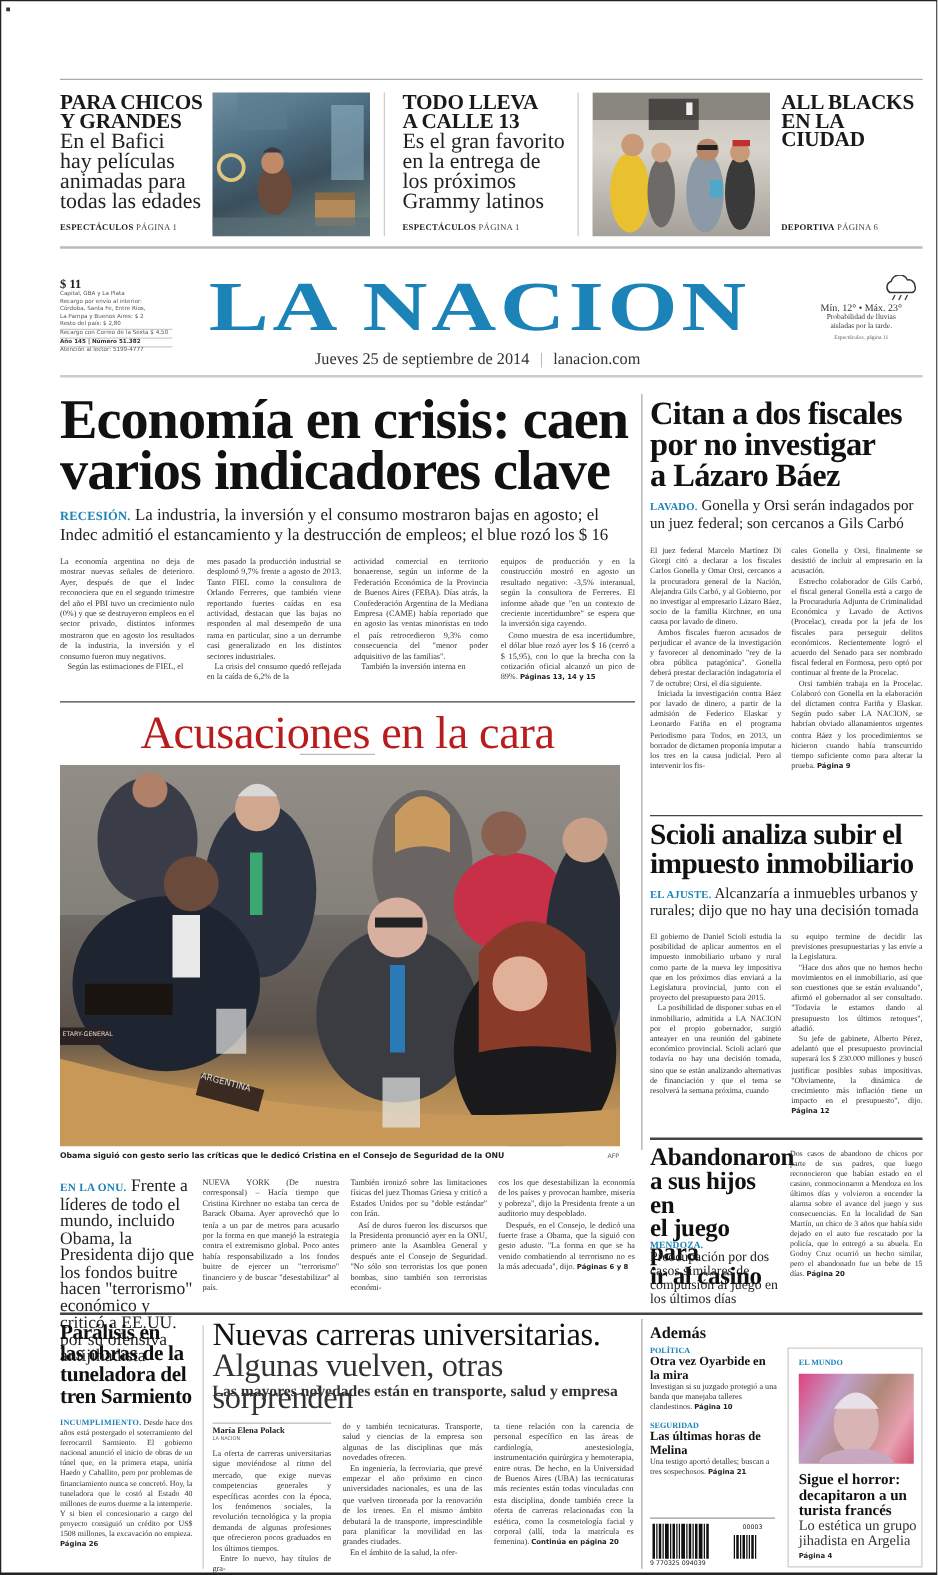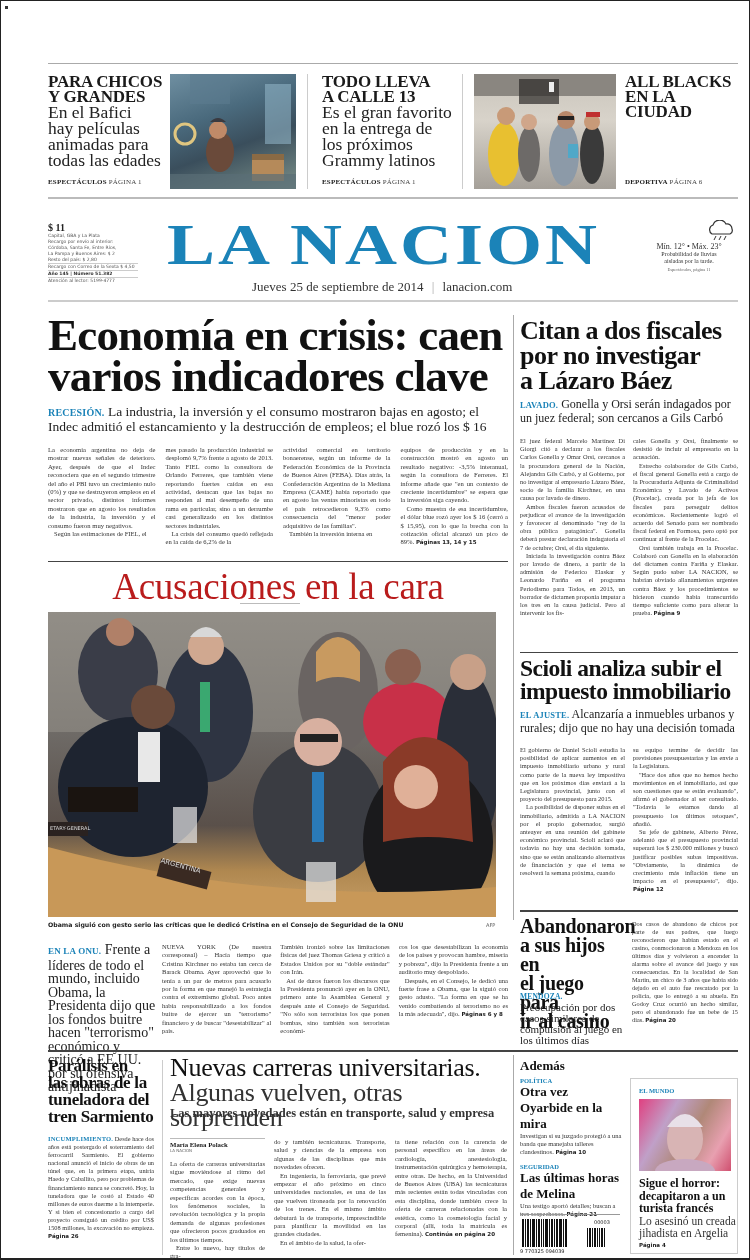--- a/index.html
+++ b/index.html
@@ -39,21 +39,21 @@
   .caption { font-family: "DejaVu Sans", sans-serif; font-weight: bold; font-size: 6.2px; color: #222; }
   .credit { font-family: "DejaVu Sans", sans-serif; font-size: 5px; color: #555; }
   .onu-lead { font-family: "Liberation Serif", serif; font-size: 14px; line-height: 13.5px; color: #222; }
 
   .h-mid { font-family: "Liberation Serif", serif; font-weight: bold; font-size: 20px; line-height: 19px; color: #111; letter-spacing: -0.3px; }
   .h-univ1 { font-family: "Liberation Serif", serif; font-size: 26px; line-height: 25px; color: #111; letter-spacing: -0.3px; }
   .h-univ-sub { font-family: "Liberation Serif", serif; font-weight: bold; font-size: 12.5px; color: #333; }
 
   .ademas-h { font-family: "Liberation Serif", serif; font-weight: bold; font-size: 13px; color: #111; }
   .brief-k { font-family: "Liberation Serif", serif; font-weight: bold; font-size: 6.5px; color: #1b83b8; }
-  .brief-t { font-family: "Liberation Serif", serif; font-weight: bold; font-size: 13px; color: #111; }
+  .brief-t { font-family: "Liberation Serif", serif; font-weight: bold; font-size: 10px; color: #111; }
   .brief-b { font-family: "Liberation Serif", serif; font-size: 6.5px; line-height: 8px; color: #333; }
   .mundo-box { position: absolute; border: 1px solid #ccc; background: #fff; }
   .barcode { position: absolute; display: flex; align-items: flex-end; gap: 1px; }
   .barcode span { display: inline-block; background: #111; height: 100%; }
 </style>
 </head>
 <body>
 
 <div class="frame"></div>
 <div class="corner-dot"></div>
@@ -413,17 +413,17 @@
       <path d="M28 28 q18 -26 36 0" fill="#e8e0e8"></path>
       <ellipse cx="46" cy="72" rx="30" ry="12" fill="#c8a8c0"></ellipse>
     </svg>
   </div>
   <div style="position:absolute;left:8px;top:98px;width:98px;font-family:'Liberation Serif',serif;font-weight:bold;font-size:12px;line-height:12.5px;color:#111;">
     <div>Sigue el horror:</div>
     <div>decapitaron a un</div>
     <div>turista francés</div>
   </div>
   <div style="position:absolute;left:8px;top:136px;width:98px;font-family:'Liberation Serif',serif;font-size:11.5px;line-height:12px;color:#333;">
-    <div>Lo asesinó un creada</div>
+    <div>Lo estética un grupo</div>
     <div>jihadista en Argelia</div>
   </div>
   <div class="pg" style="position:absolute;left:8px;top:163px;">Página 4</div>
 </div>
 
 </body></html>

